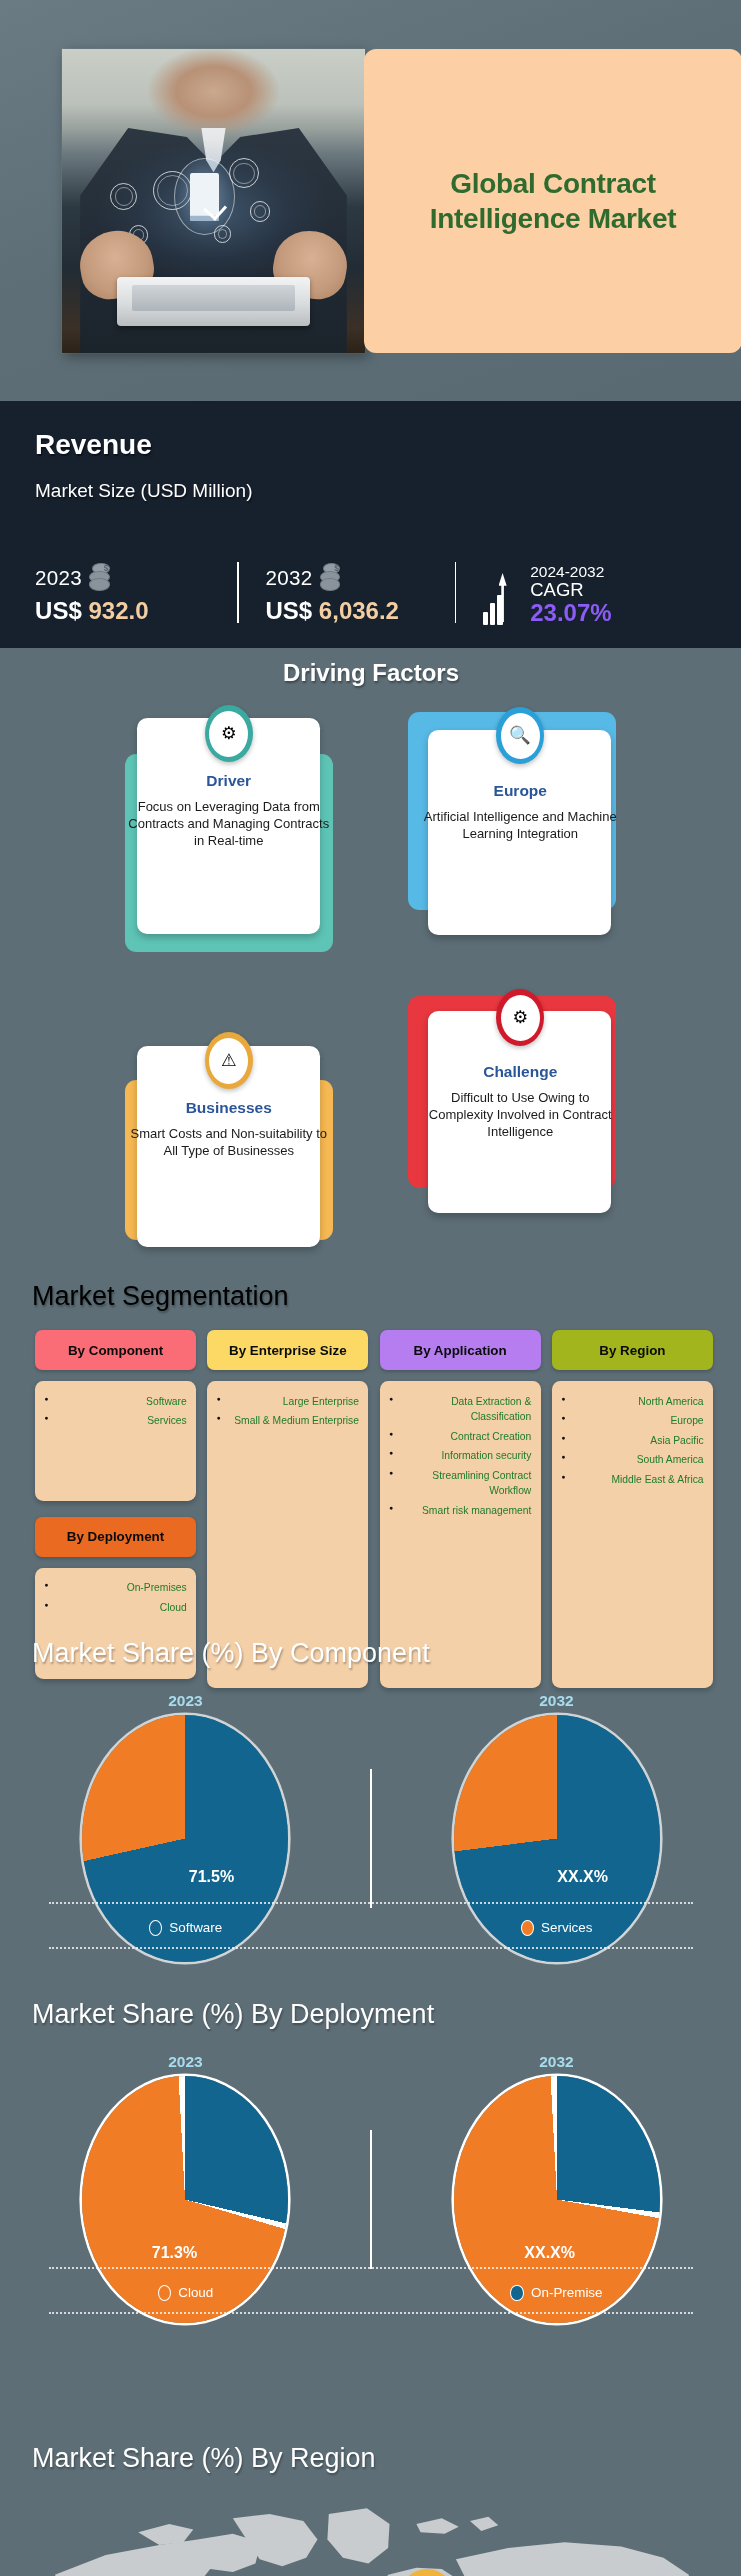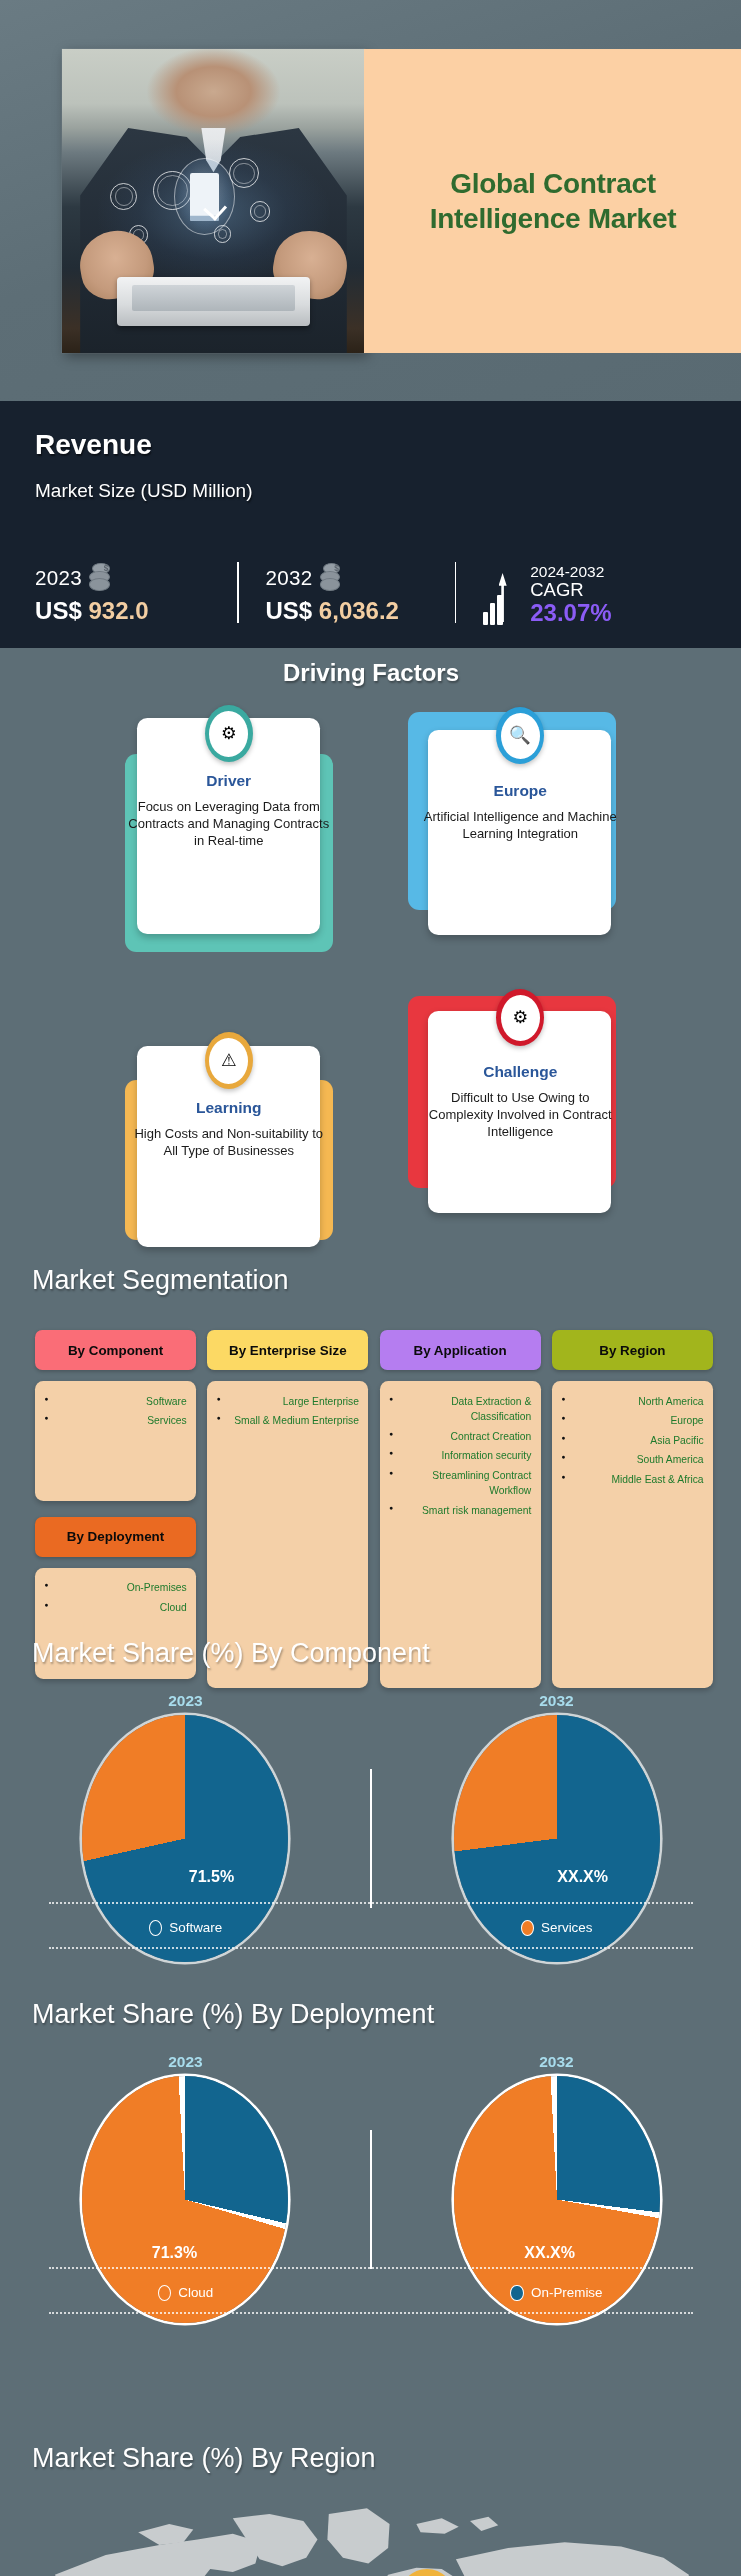--- a/index.html
+++ b/index.html
@@ -78,21 +78,21 @@
   }
   .doc-check{
     position:absolute; left:52%; top:56%; width:17.5px; height:15.5px;
     border-left:3.6px solid #fff; border-bottom:3.6px solid #fff;
     transform: rotate(-48deg);
   }
 
   .hero-panel {
     position: absolute; left: 364px; top: 49px; width: 378px; height: 304px;
     background: #fcd0a4;
-    display:flex; align-items:center; justify-content:center;
+    display:flex; align-items:center; justify-content:center;border-radius:12px;
   }
   .hero-title {
     color:#2f6b2f; font-weight:bold; font-size:28px; line-height:1.25;
     text-align:center; letter-spacing:-0.3px; font-family:"Liberation Sans", sans-serif;
     width: 90%;
   }
 
   
   .revenue {
     position:absolute; left:0; top:401px; width:742px; height:247px;
@@ -169,21 +169,21 @@
   .f-title{ position:absolute; left:0; right:0; text-align:center; color:#2a5699; font-size:15.5px; font-weight:bold; }
   .f-body{ position:absolute; left:7.2px; right:7.2px; text-align:center; color:#1b1b1b; font-size:13px;
     line-height:1.32; font-weight:300; }
   .fcard.driver .f-title{ top:67px; } .fcard.driver .f-body{ top:93px; }
   .fcard.trend .f-title{ top:77px; }  .fcard.trend .f-body{ top:103px; }
   .fcard.restraint .f-title{ top:112px; } .fcard.restraint .f-body{ top:138px; }
   .fcard.challenge .f-title{ top:76px; } .fcard.challenge .f-body{ top:102px; }
 
   
   .seg{ position:absolute; left:0; top:1230px; width:742px; height:440px;}
-  .seg-h2{ position:absolute; left:32px; top:35px; color:#ffffff; font-size:27px; font-weight:300;
+  .seg-h2{ position:absolute; left:32px; top:51px; color:#000000; font-size:27px; font-weight:300;
     text-shadow:1px 1.5px 2.1px rgba(0,0,0,.3);}
   .seg-cols{ position:absolute; left:35px; top:100px; width:680px; display:flex; gap:11.3px;text-align:right;}
   .seg-col{ width:161px; }
   .seg-head{ height:40px; border-radius:7.2px; display:flex; align-items:center; justify-content:center;
     color:#0b0b0b; font-size:13.4px; font-weight:bold; box-shadow:0 1.5px 3.6px rgba(0,0,0,.2);}
   .seg-body{ margin-top:11.3px; background:#f4d0a8; border-radius:8.2px; padding:12.4px 9.3px 7.2px 9.3px;
     box-shadow:0 2.1px 5.2px rgba(0,0,0,.2);}
   .seg-body ul{ list-style:none; }
   .seg-body li{ color:#1e7a2c; font-size:10.3px; line-height:1.5; margin-bottom:4.1px;
     position:relative; padding-left:9.3px; }
@@ -336,22 +336,22 @@
           <div class="f-body">Artificial Intelligence and Machine Learning Integration</div>
         </div>
       </div>
       <div class="f-row r2">
         <div class="fcard restraint">
           <div class="tab"></div>
           <div class="panel"></div>
           <div class="badge">
             <div class="badge-inner">⚠</div>
           </div>
-          <div class="f-title">Learning</div>
-          <div class="f-body">High Costs and Non-suitability to All Type of Businesses</div>
+          <div class="f-title">Businesses</div>
+          <div class="f-body">Smart Costs and Non-suitability to All Type of Businesses</div>
         </div>
         <div class="fcard challenge">
           <div class="tab"></div>
           <div class="panel"></div>
           <div class="badge">
             <div class="badge-inner">⚙</div>
           </div>
           <div class="f-title">Challenge</div>
           <div class="f-body">Difficult to Use Owing to Complexity Involved in Contract Intelligence</div>
         </div>

